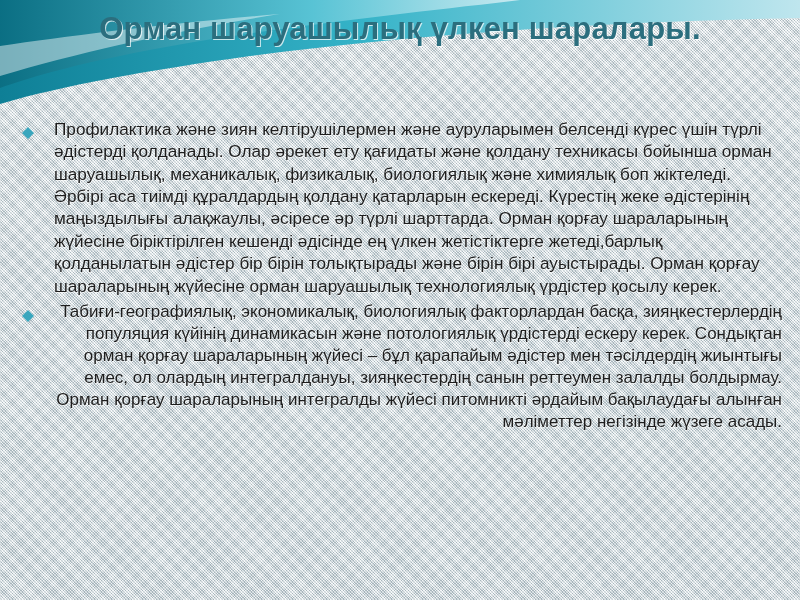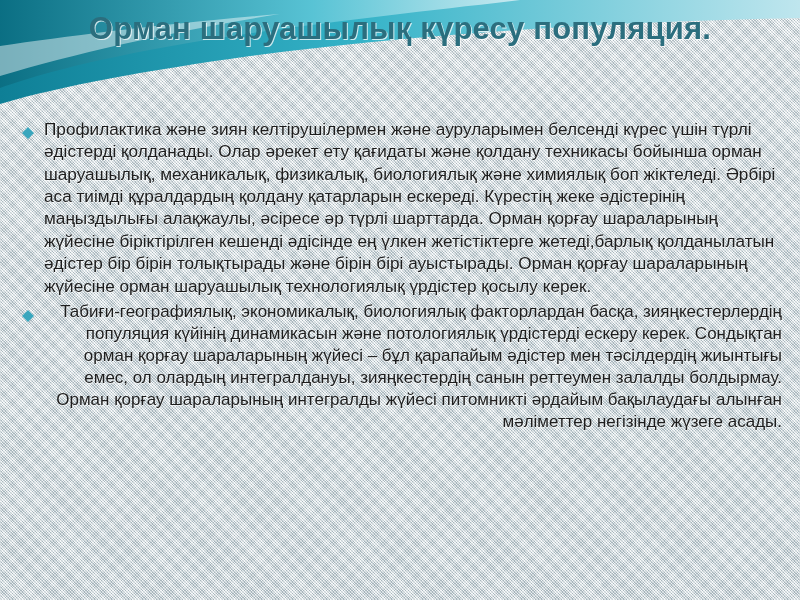--- a/index.html
+++ b/index.html
@@ -74,20 +74,21 @@
   }
   .bullet-marker svg { display: block; }
 
   .bullet-text {
     flex: 1 1 auto;
     font-size: 17.2px;
     line-height: 1.30;
     color: #1d1d1d;
     text-align: left;
     text-shadow: 0.5px 0.5px 0 rgba(255,255,255,0.6);
+    margin-left: 10px;
   }
 
   .bullet-text.second {
     font-size: 17.0px;
     text-align: right;
   }
 </style>
 </head>
 <body>
 
@@ -106,21 +107,21 @@
           <stop offset="60%" stop-color="#5fc7d8"></stop>
           <stop offset="100%" stop-color="#d9f0f5"></stop>
         </linearGradient>
       </defs>
       <path d="M0,0 L800,0 L800,18 C600,22 420,34 250,56 C150,70 60,86 0,104 Z" fill="url(#tealGrad)"></path>
       <path d="M0,0 L520,0 C400,14 230,32 120,56 C70,66 28,78 0,88 Z" fill="url(#tealGrad2)" opacity="0.85"></path>
       <path d="M0,46 C70,36 160,24 280,14 C180,30 80,52 0,76 Z" fill="#ffffff" opacity="0.45"></path>
     </svg>
   </div>
 
-  <div class="title">Орман шаруашылық күресу популяция.</div>
+  <div class="title">Орман шаруашылық үлкен шаралары.</div>
 
   <div class="body">
 
     <div class="bullet-row">
       <span class="bullet-marker">
         <svg width="12" height="12" viewBox="0 0 12 12" xmlns="http://www.w3.org/2000/svg">
           <path d="M6 0 L12 6 L6 12 L0 6 Z" fill="#3aa6bd"></path>
         </svg>
       </span>
       <div class="bullet-text">Профилактика және зиян келтірушілермен және ауруларымен белсенді күрес үшін түрлі әдістерді қолданады. Олар әрекет ету қағидаты және қолдану техникасы бойынша орман шаруашылық, механикалық, физикалық, биологиялық және химиялық боп жіктеледі. Әрбірі аса тиімді құралдардың қолдану қатарларын ескереді. Күрестің жеке әдістерінің маңыздылығы алақжаулы, әсіресе әр түрлі шарттарда. Орман қорғау шараларының жүйесіне біріктірілген кешенді әдісінде ең үлкен жетістіктерге жетеді,барлық қолданылатын әдістер бір бірін толықтырады және бірін бірі ауыстырады. Орман қорғау шараларының жүйесіне орман шаруашылық технологиялық үрдістер қосылу керек.</div>

